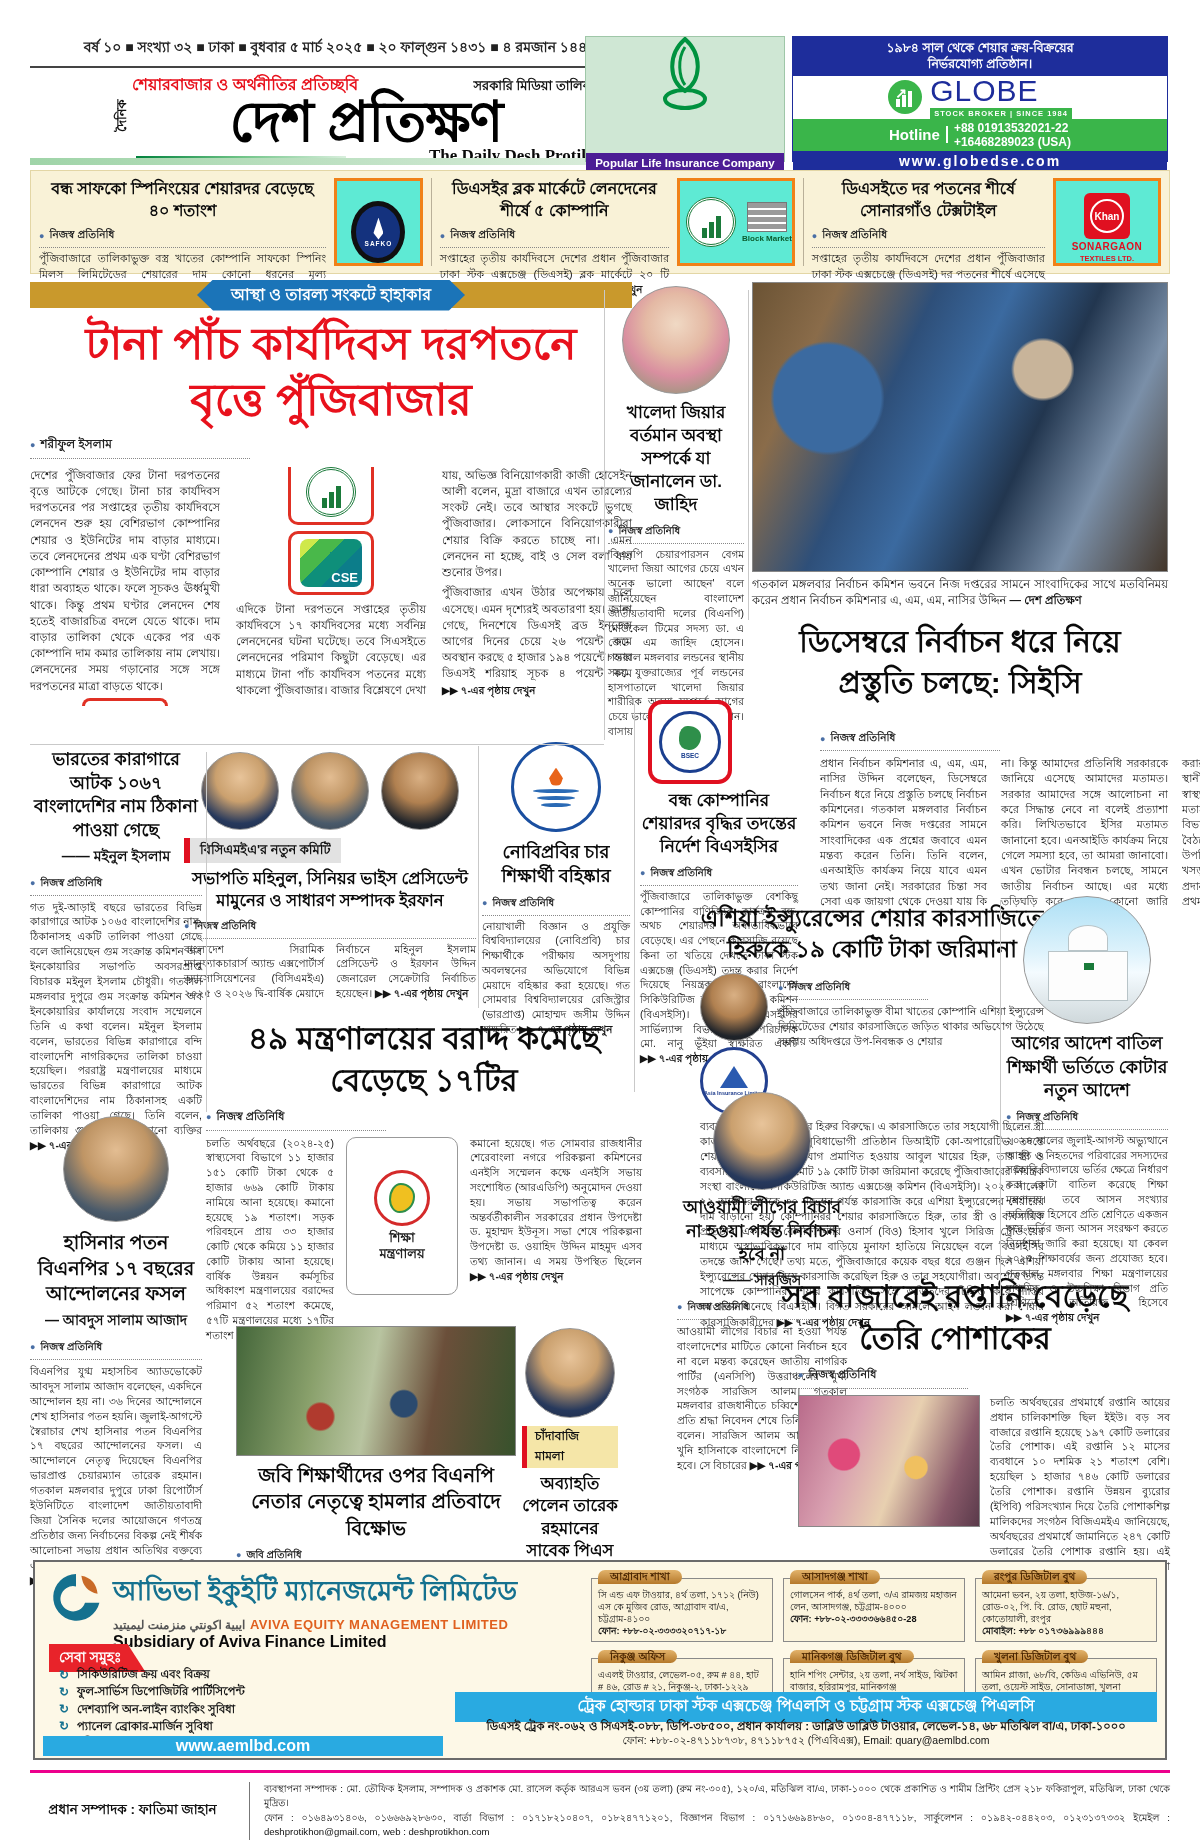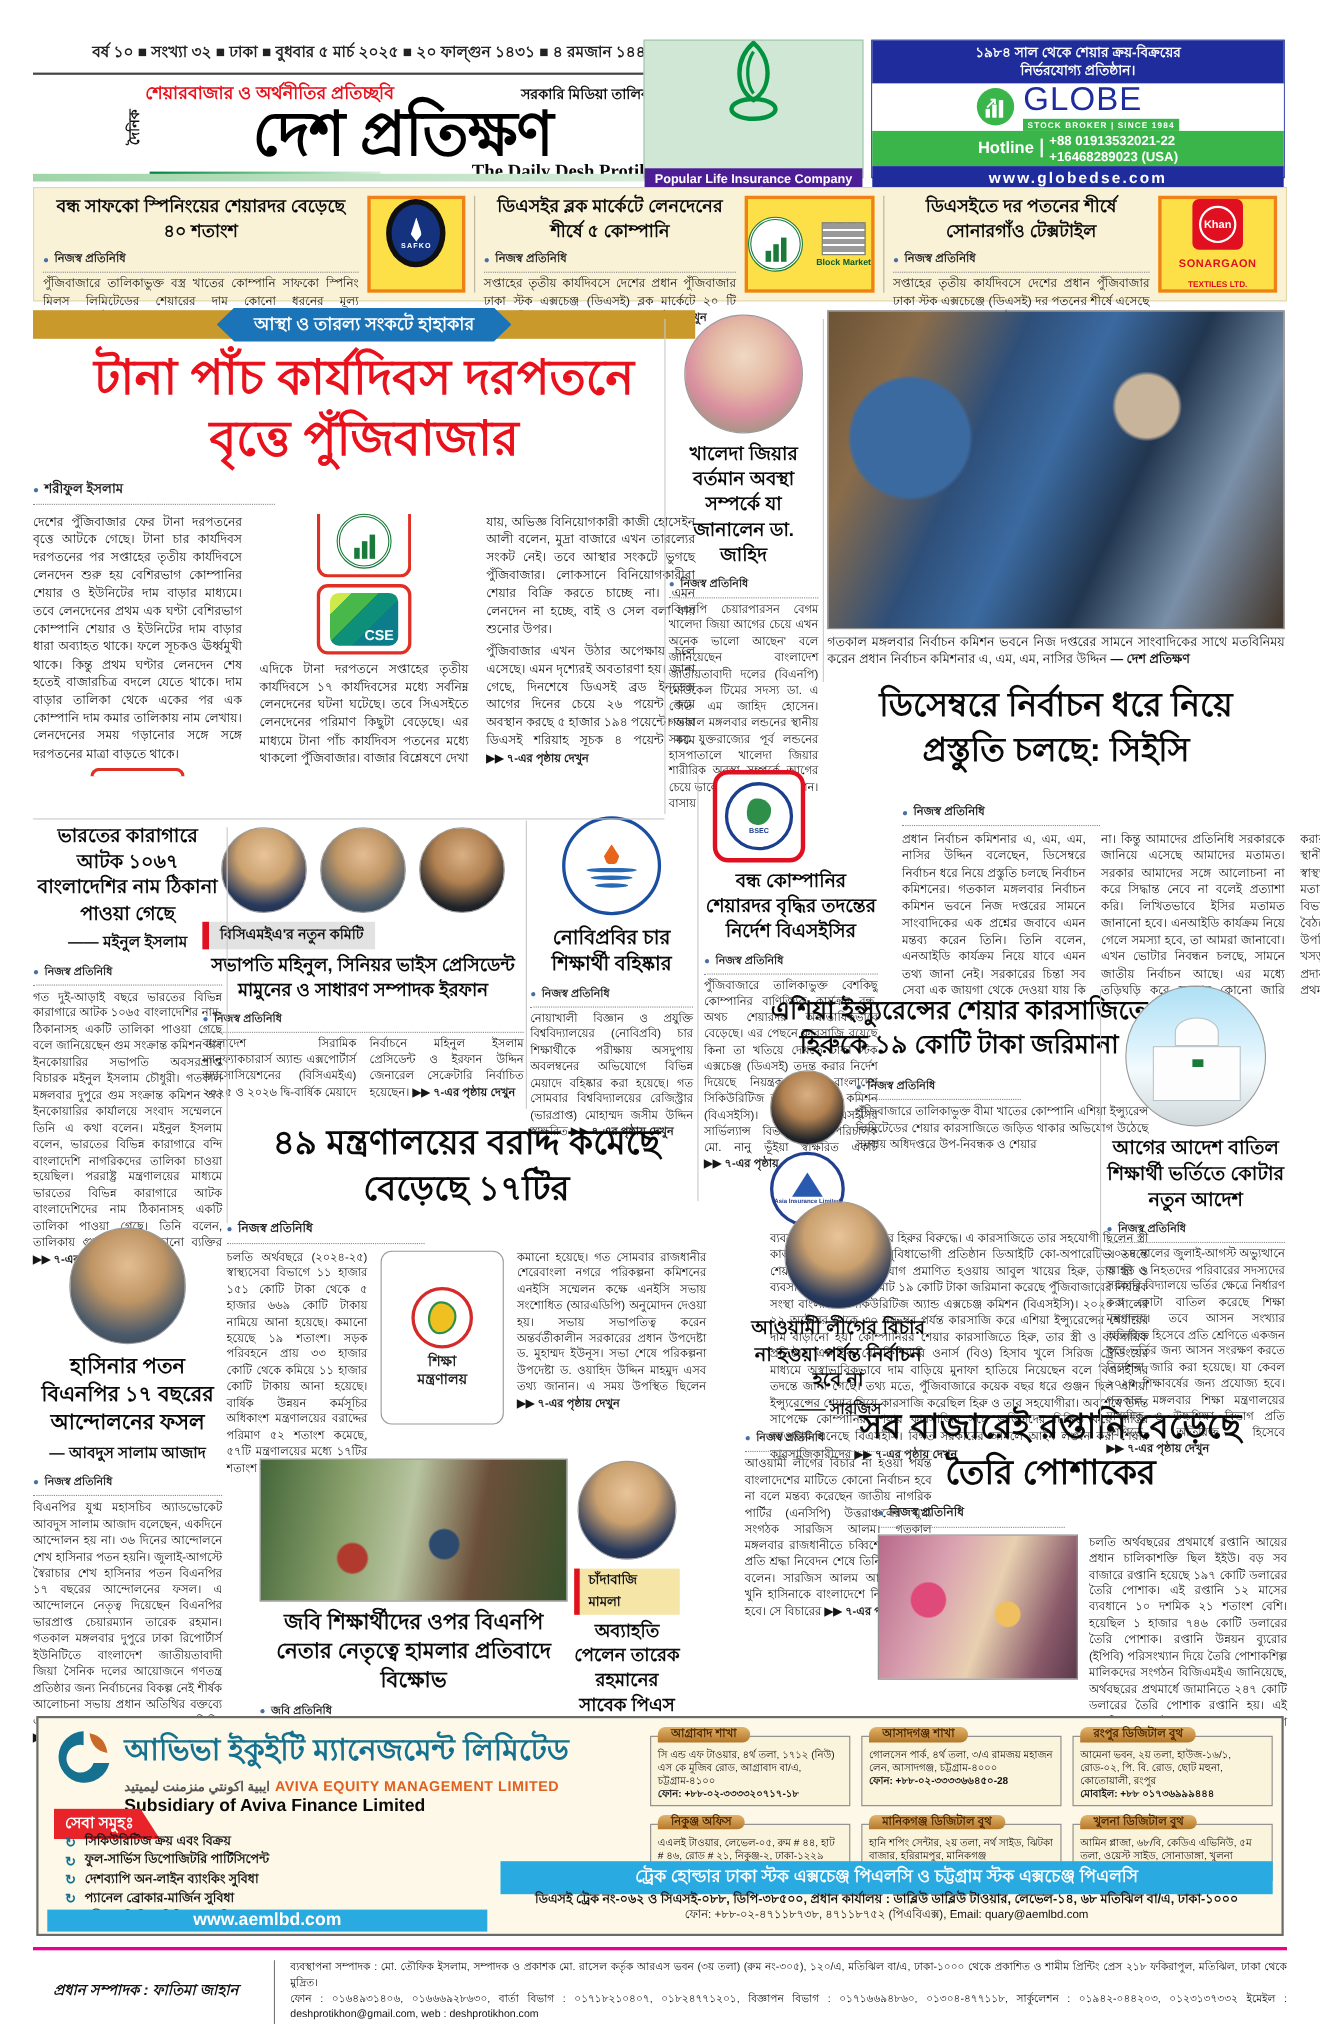--- a/index.html
+++ b/index.html
@@ -37,21 +37,21 @@
 
   
   .briefs { background:#f9f2d7; border:1px solid #e3d6a5; display:flex; align-items:stretch; padding:7px 8px; gap:8px; }
   .brief-cell { display:flex; flex-direction:column; }
   .brief-title { font-size:16px; font-weight:900; text-align:center; line-height:1.35; color:#0a0a0a; }
   .byline { display:flex; align-items:center; gap:5px; font-size:10.5px; font-weight:bold; color:#222;
             border-bottom:1px dotted #888; padding:3px 0 3px 0; margin-top:3px; }
   .byline .dot { color:#4a6fa5; font-size:9px; }
   .bt { font-size:10.8px; line-height:1.42; text-align:justify; color:#151515; }
   .cont { font-weight:bold; font-size:10.3px; white-space:nowrap; }
-  .logo-box { background:#fde047; border:3px solid #f08118; display:flex; flex-direction:column; align-items:center; justify-content:space-between; gap:2px; }
+  .logo-box { background:#5eead4; border:3px solid #f08118; display:flex; flex-direction:column; align-items:center; justify-content:flex-end; gap:2px; }
   .vsep { width:1px; background:#b9b099; }
 
   
   .safko-oval { width:54px; height:62px; border-radius:50%; background:#14327e; border:5px solid #101010;
                 display:flex; flex-direction:column; align-items:center; justify-content:center; color:#fff; }
   .safko-nib { width:10px; height:22px; background:#fff; clip-path:polygon(50% 0,100% 70%,50% 100%,0 70%); }
   .safko-txt { font-size:6.5px; font-weight:bold; letter-spacing:1px; }
   
   .dse-seal { width:50px; height:50px; border-radius:50%; border:3px double #1a7a3a; background:#fff;
               display:flex; align-items:flex-end; justify-content:center; gap:2px; padding:6px; }
@@ -152,21 +152,21 @@
   .branch .pill { position:absolute; top:-9px; left:6px; background:linear-gradient(#e2b36b,#b5782a); color:#4a2500;
                   font-size:10.5px; font-weight:bold; padding:0 12px; border-radius:10px 10px 10px 0; white-space:nowrap; }
   .blue-banner { background:#29aae1; color:#fff; font-size:15.5px; font-weight:900; text-align:center; padding:2px; }
   .av-addr1 { font-size:11.5px; font-weight:bold; text-align:center; }
   .av-addr2 { font-size:10.5px; text-align:center; }
   .av-web { background:#29aae1; color:#fff; font-size:16px; font-weight:900; text-align:center; padding:1px; }
 
   
   .pink { background:#ec008c; }
   .foot { display:flex; align-items:center; gap:14px; }
-  .foot .chief { font-size:13.5px; font-weight:bold; min-width:205px; text-align:center;font-style:italic; }
+  .foot .chief { font-size:13.5px; font-weight:bold; min-width:205px; text-align:center; }
   .foot .sep { width:1px; align-self:stretch; background:#777; }
   .foot .small { font-size:9.6px; line-height:1.5; color:#111; text-align:justify; }
 </style>
 </head>
 <body>
 
 <div class="page">
 
   <div class="abs dateline" style="left:30px;top:36px;width:620px;">বর্ষ ১০ ■ সংখ্যা ৩২ ■ ঢাকা ■ বুধবার ৫ মার্চ ২০২৫ ■ ২০ ফাল্গুন ১৪৩১ ■ ৪ রমজান ১৪৪৬</div>
 

